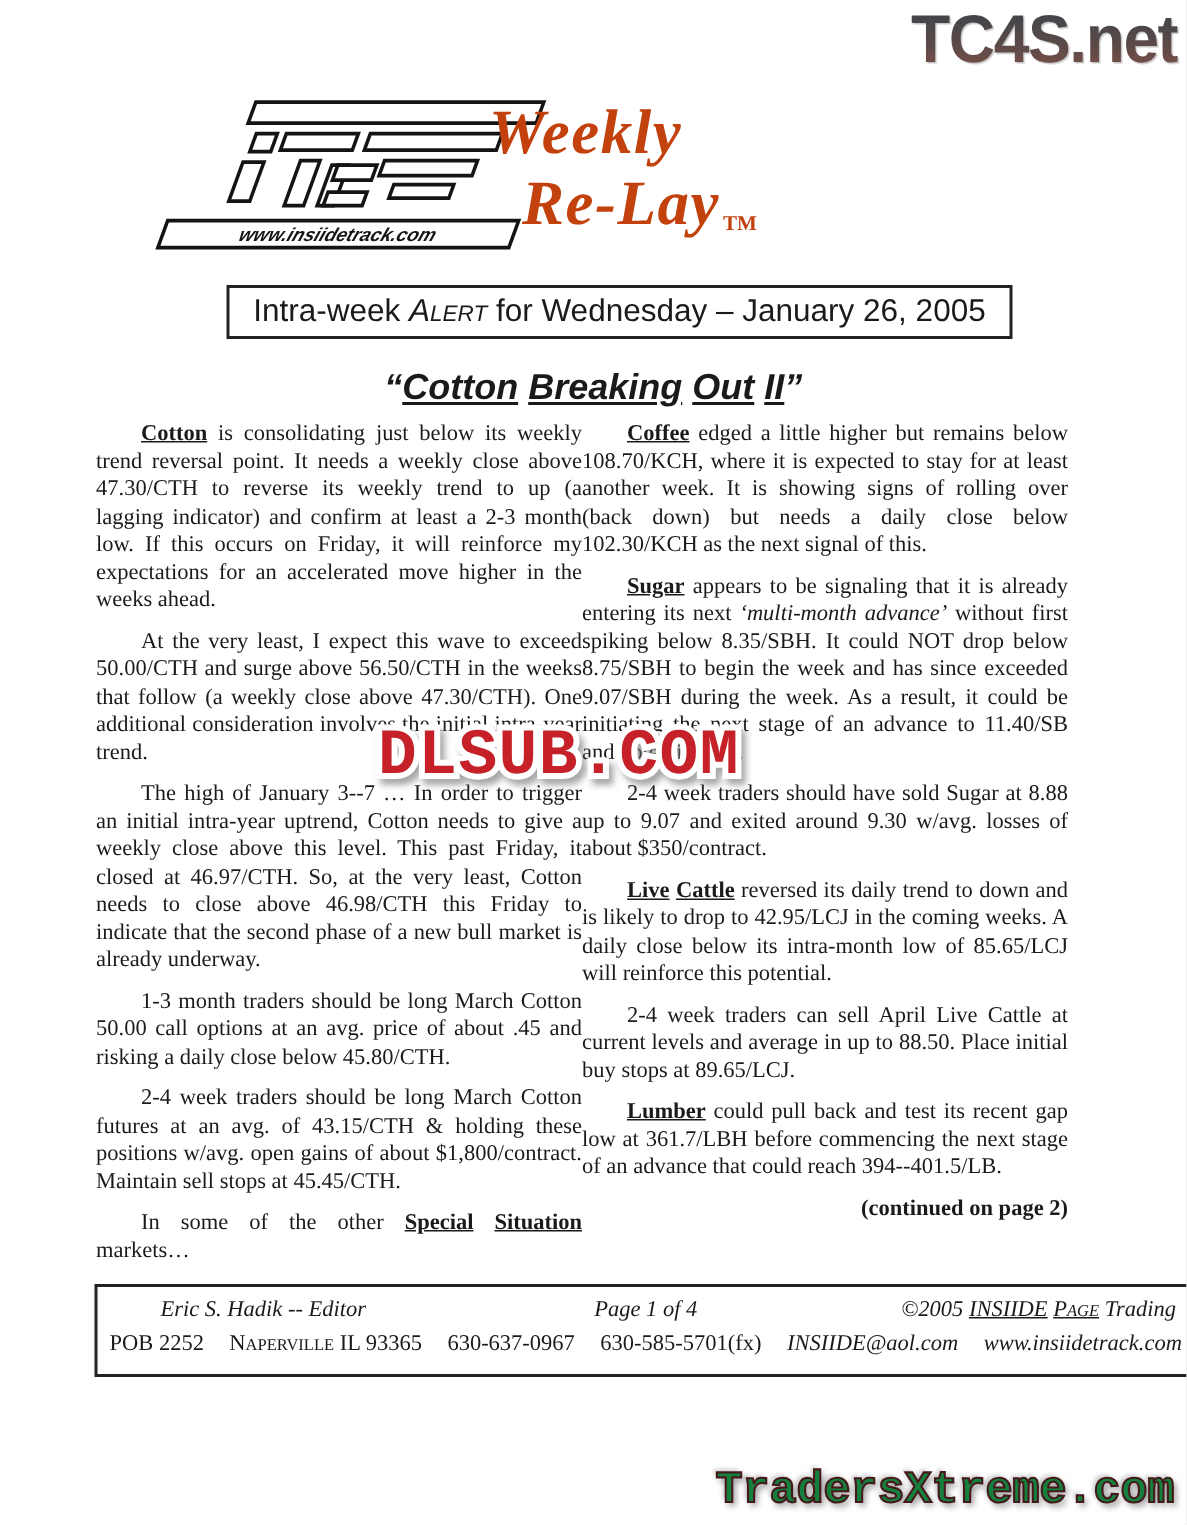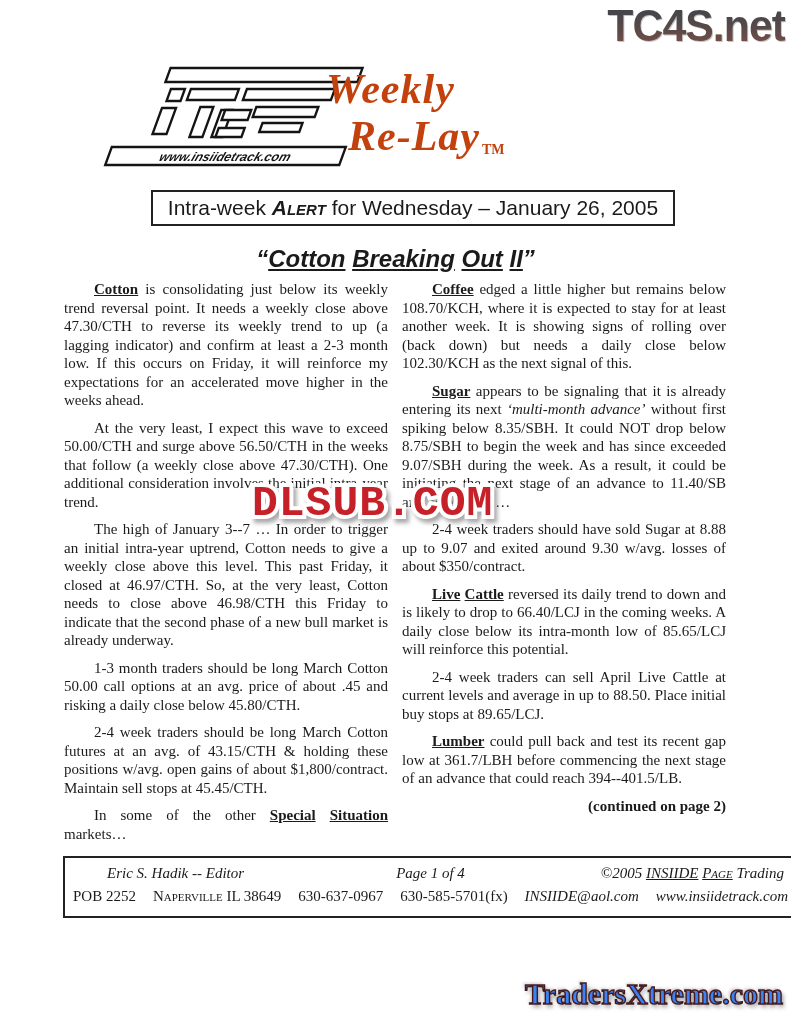--- a/index.html
+++ b/index.html
@@ -27,54 +27,54 @@
   .alert-box{position:absolute;top:190px;left:135px;width:520px;height:32px;
              border:2px solid #222;display:flex;align-items:center;justify-content:center;
              font-family:"Liberation Sans",sans-serif;font-size:21px;white-space:pre;margin-left:16px;}
 
   
   .headline{position:absolute;top:245px;left:0;width:100%;text-align:center;
             font-family:"Liberation Sans",sans-serif;font-weight:700;font-style:italic;
             font-size:24px;white-space:pre;}
 
   
-  .columns{position:absolute;top:280px;left:64px;width:662px;display:flex;gap:14px;
+  .columns{position:absolute;top:280px;left:64px;width:662px;display:flex;
            font-size:15px;line-height:18.5px;}
   .column{width:324px;}
   .body-par{margin:0 0 9px 0;text-indent:30px;text-align:justify;}
   .body-par.align-right{text-align:right;text-indent:0;margin-top:2px;}
 
   
   .seg-plain{}
   .seg-lead{font-weight:700;text-decoration:underline;}
   .seg-bold{font-weight:700;}
   .seg-italic{font-style:italic;}
   .seg-u{text-decoration:underline;}
   .seg-sc{font-variant:small-caps;}
   .seg-u-sc{text-decoration:underline;font-variant:small-caps;}
-  .seg-italic-sc{font-style:italic;font-variant:small-caps;font-weight:bold;}
+  .seg-italic-sc{font-style:italic;font-variant:small-caps;}
 
   
   .footer-box{position:absolute;top:856px;left:63px;width:735px;height:62px;
               border:2px solid #222;box-sizing:border-box;padding:7px 8px 0 8px;font-size:15px;}
   .footer-line1{display:grid;grid-template-columns:1fr auto 1fr;font-style:italic;margin-bottom:6px;}
   .footer-line1 .cell-left{padding-left:34px;}
   .footer-line1 .cell-right{text-align:right;padding-right:4px;}
   .footer-line2{display:flex;justify-content:space-between;font-size:15px;white-space:nowrap;}
 
   
   .dlsub{position:absolute;top:482px;left:252px;font-family:Liberation Mono, monospace;
          font-weight:700;font-size:43px;letter-spacing:1px;line-height:1;white-space:nowrap;
          filter:drop-shadow(3px 4px 2px rgba(110,110,110,.6));}
   .dlsub .stroke{-webkit-text-stroke:8px #ffffff;color:#ffffff;}
   .dlsub .fill{position:absolute;left:0;top:0;color:#c62128;}
 
   
-  .tradersx{position:absolute;top:977px;right:8px;font-family:Liberation Serif, serif;
-            font-weight:700;font-size:30px;letter-spacing:0px;color:#3b82f6;
+  .tradersx{position:absolute;top:977px;right:8px;font-family:Liberation Mono, monospace;
+            font-weight:700;font-size:30px;letter-spacing:0px;color:#15803d;
             -webkit-text-stroke:1.4px #45191b;
             text-shadow:2px 3px 4px rgba(120,120,120,.8),-2px -2px 3px rgba(200,200,200,.9);}
 </style>
 </head>
 <body>
 
 <div class="page">
 
   <div class="tc4s">TC4S.net</div>
 
@@ -114,36 +114,36 @@
         <p class="body-par"><span class="seg-plain">At the very least, I expect this wave to exceed 50.00/CTH and surge above 56.50/CTH in the weeks that follow (a weekly close above 47.30/CTH).  One additional consideration involves the initial intra-year trend.</span></p>
         <p class="body-par"><span class="seg-plain">The high of January 3--7 …  In order to trigger an initial intra-year uptrend, Cotton needs to give a weekly close above this level.  This past Friday, it closed at 46.97/CTH.  So, at the very least, Cotton needs to close above 46.98/CTH this Friday to indicate that the second phase of a new bull market is already underway.</span></p>
         <p class="body-par"><span class="seg-plain">1-3 month traders should be long March Cotton 50.00 call options at an avg. price of about .45 and risking a daily close below 45.80/CTH.</span></p>
         <p class="body-par"><span class="seg-plain">2-4 week traders should be long March Cotton futures at an avg. of 43.15/CTH &amp; holding these positions w/avg. open gains of about $1,800/contract.  Maintain sell stops at 45.45/CTH.</span></p>
         <p class="body-par"><span class="seg-plain">In some of the other </span><span class="seg-lead">Special</span><span class="seg-plain"> </span><span class="seg-lead">Situation</span><span class="seg-plain"> markets…</span></p>
       </div>
     <div class="column">
         <p class="body-par"><span class="seg-lead">Coffee</span><span class="seg-plain"> edged a little higher but remains below 108.70/KCH, where it is expected to stay for at least another week.  It is showing signs of rolling over (back down) but needs a daily close below 102.30/KCH as the next signal of this.</span></p>
         <p class="body-par"><span class="seg-lead">Sugar</span><span class="seg-plain"> appears to be signaling that it is already entering its next </span><span class="seg-italic">‘multi-month advance’</span><span class="seg-plain"> without first spiking below 8.35/SBH.  It could NOT drop below 8.75/SBH to begin the week and has since exceeded 9.07/SBH during the week.  As a result, it could be initiating the next stage of an advance to 11.40/SB and potentially …</span></p>
         <p class="body-par"><span class="seg-plain">2-4 week traders should have sold Sugar at 8.88 up to 9.07 and exited around 9.30 w/avg. losses of about $350/contract.</span></p>
-        <p class="body-par"><span class="seg-lead">Live</span><span class="seg-plain"> </span><span class="seg-lead">Cattle</span><span class="seg-plain"> reversed its daily trend to down and is likely to drop to 66.40/LCJ in the coming weeks.  A daily close below its intra-month low of 85.65/LCJ will reinforce this potential.</span></p>
+        <p class="body-par"><span class="seg-lead">Live</span><span class="seg-plain"> </span><span class="seg-lead">Cattle</span><span class="seg-plain"> reversed its daily trend to down and is likely to drop to 42.95/LCJ in the coming weeks.  A daily close below its intra-month low of 85.65/LCJ will reinforce this potential.</span></p>
         <p class="body-par"><span class="seg-plain">2-4 week traders can sell April Live Cattle at current levels and average in up to 88.50.  Place initial buy stops at 89.65/LCJ.</span></p>
         <p class="body-par"><span class="seg-lead">Lumber</span><span class="seg-plain"> could pull back and test its recent gap low at 361.7/LBH before commencing the next stage of an advance that could reach 394--401.5/LB.</span></p>
         <p class="body-par align-right"><span class="seg-bold">(continued on page 2)</span></p>
       </div>
   </div>
 
   <div class="footer-box">
     <div class="footer-line1">
       <div class="cell-left"><span class="seg-plain">Eric S. Hadik -- Editor</span></div>
       <div class="cell-center"><span class="seg-plain">Page 1 of 4</span></div>
       <div class="cell-right"><span class="seg-plain">©2005 </span><span class="seg-u">INSIIDE</span><span class="seg-plain"> </span><span class="seg-u-sc">Page</span><span class="seg-plain"> Trading</span></div>
     </div>
     <div class="footer-line2">
         <span><span class="seg-plain">POB 2252</span></span>
-        <span><span class="seg-sc">Naperville IL 38649</span></span>
+        <span><span class="seg-sc">Naperville IL 93365</span></span>
         <span><span class="seg-plain">630-637-0967</span></span>
         <span><span class="seg-plain">630-585-5701(fx)</span></span>
         <span><span class="seg-italic">INSIIDE@aol.com</span></span>
         <span><span class="seg-italic">www.insiidetrack.com</span></span>
       </div>
   </div>
 
   <div class="dlsub">
     <span class="stroke">DLSUB.COM</span>
     <span class="fill">DLSUB.COM</span>

